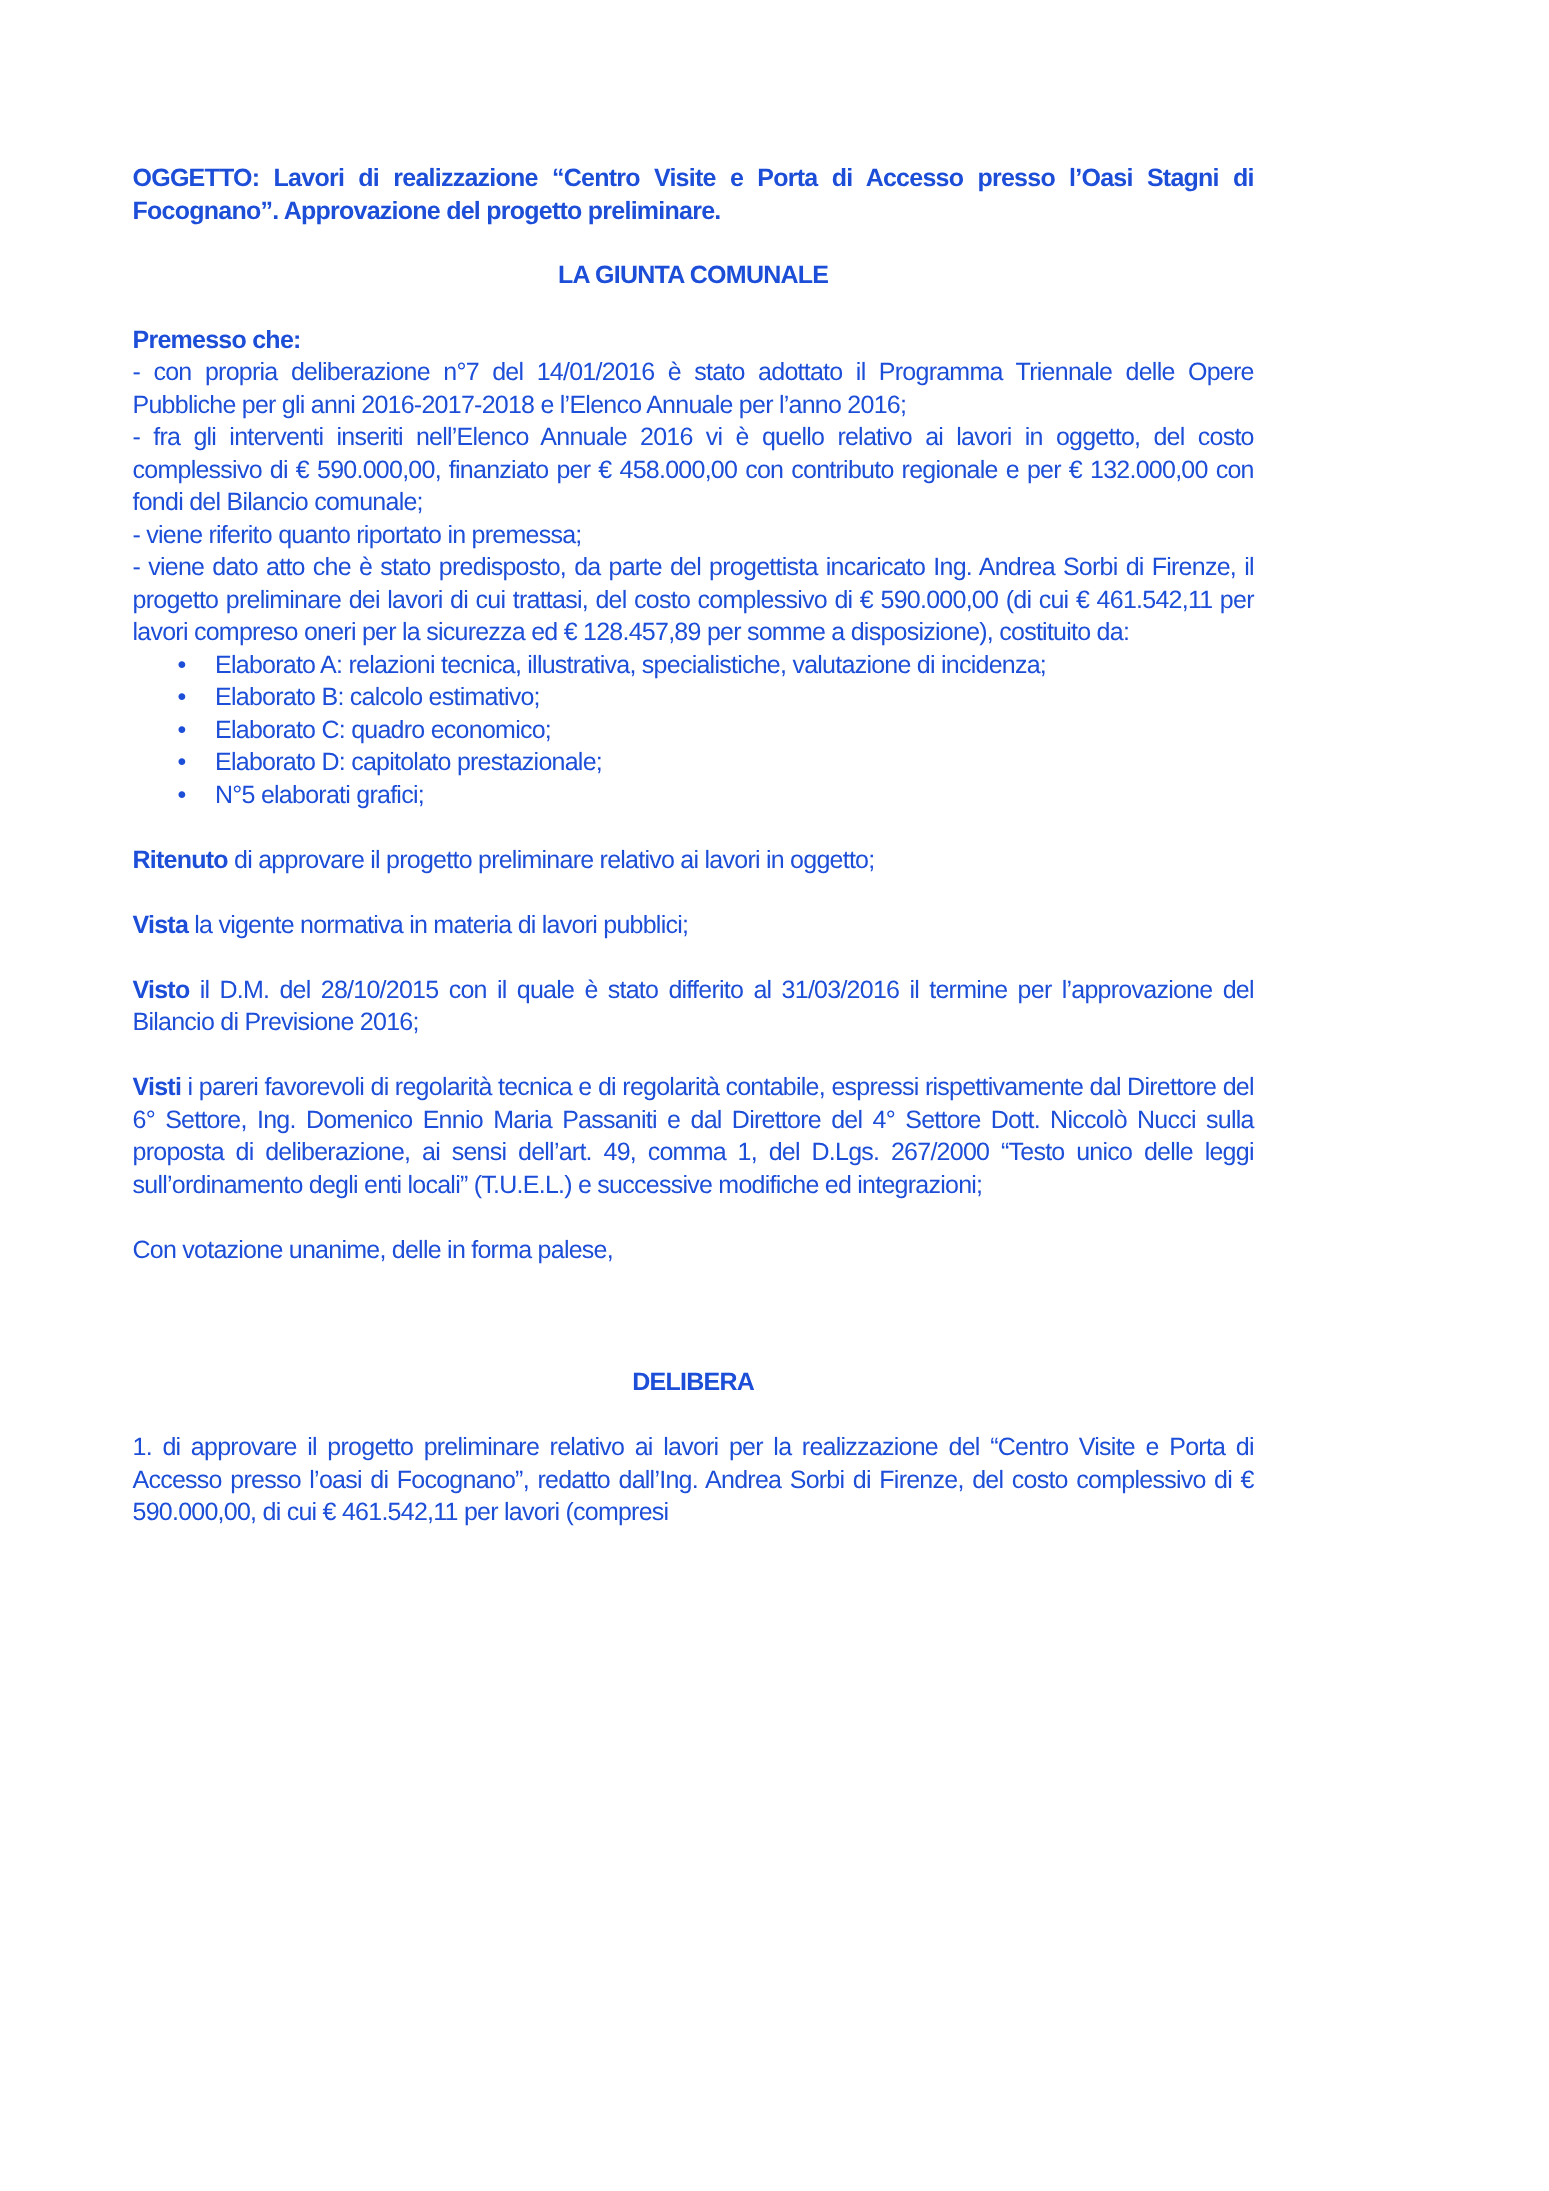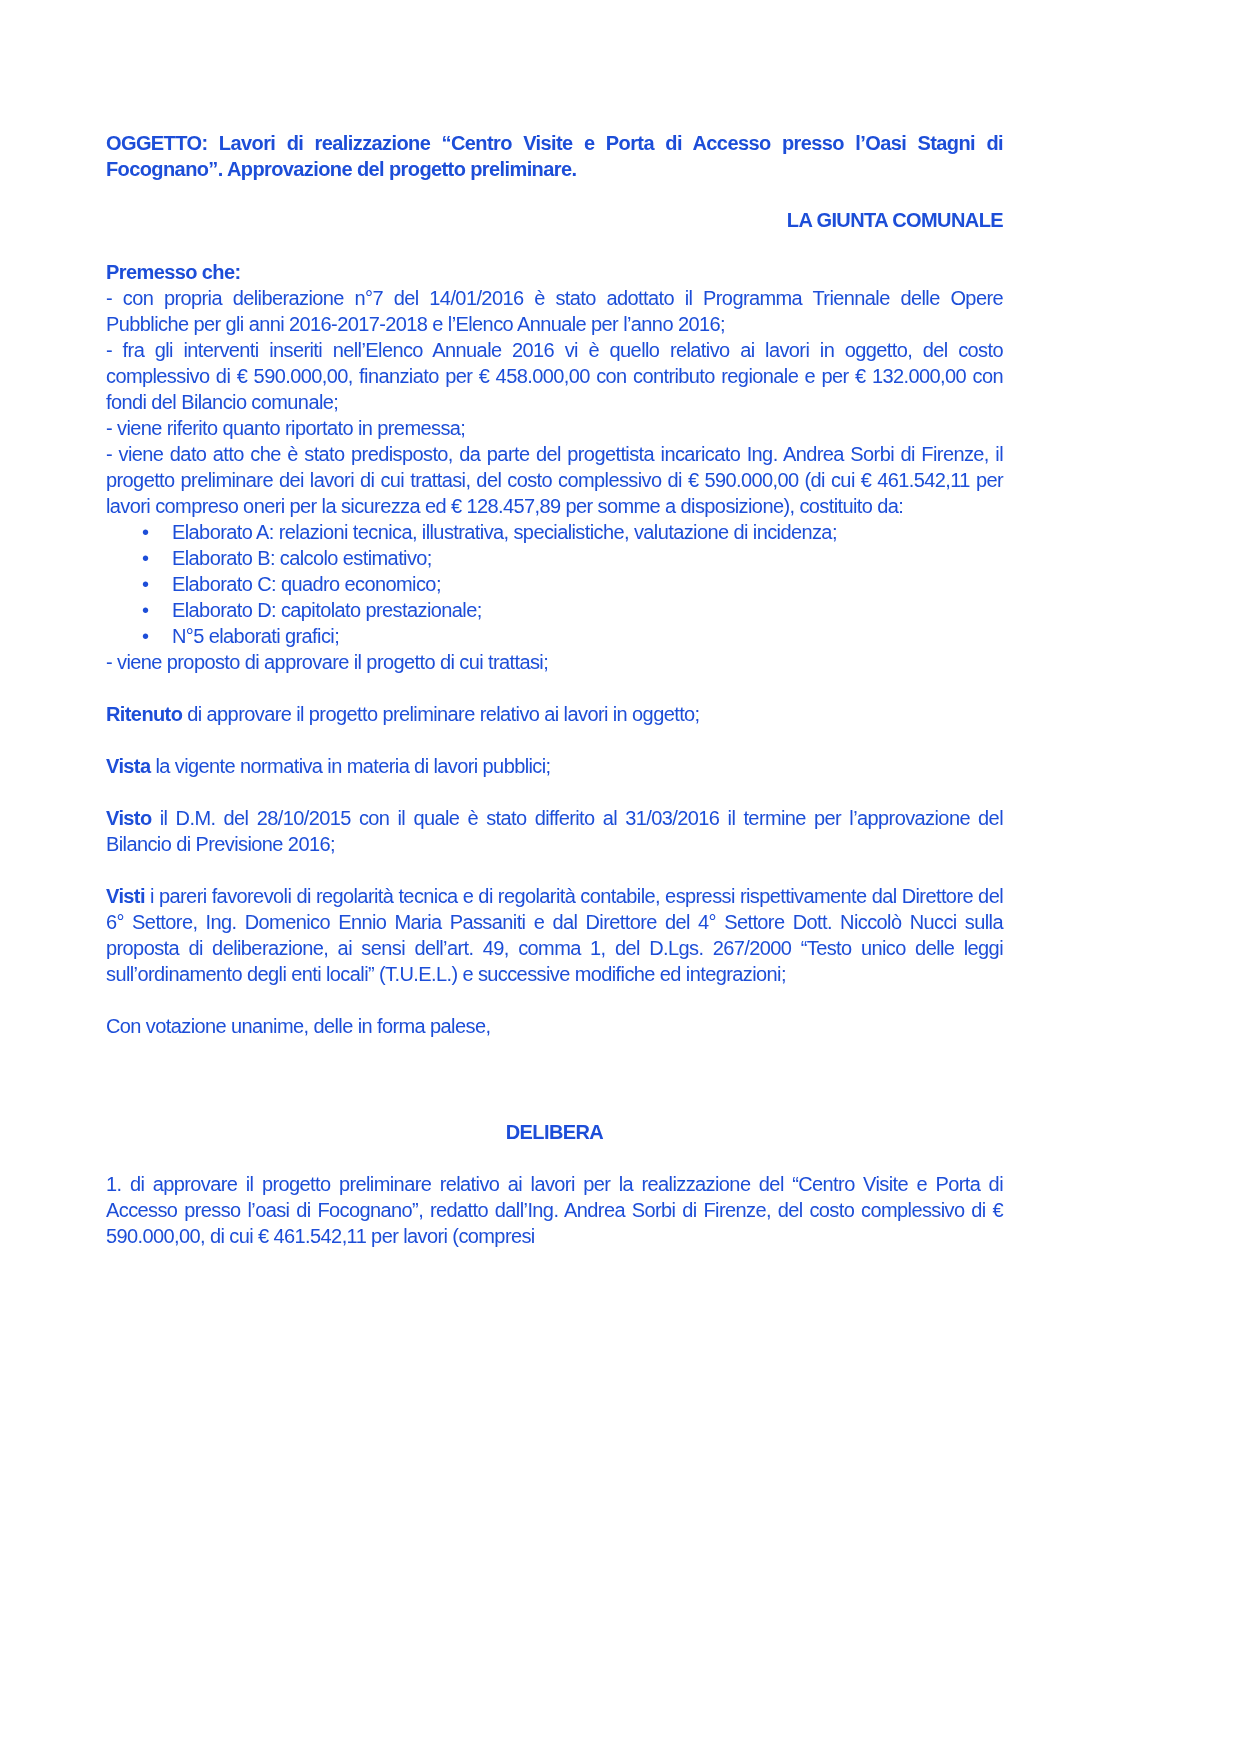--- a/index.html
+++ b/index.html
@@ -6,21 +6,21 @@
     body { width: 1239px; height: 1753px; position: relative; overflow: hidden; }
     .page {
       position: absolute; left: 106px; top: 130px; width: 897px;
       font-family: "Liberation Sans", sans-serif;
       font-size: 20px; line-height: 26px; color: #1d4ed8;
       letter-spacing: -0.6px;
     }
     .just { text-align: justify; }
     .subject { font-weight: bold; text-align: justify; text-align-last: left; margin: 0; }
     .center-heading { font-weight: bold; text-align: center; margin: 0; }
-    .h-giunta { margin-top: 25px; text-align: right; }
+    .h-giunta { margin-top: 25px; }
     .premesso-title { font-weight: bold; margin: 26px 0 0 0; }
     p { margin: 0; }
     .gap { margin-top: 26px; }
     .bold { font-weight: bold; text-align: right; }
     ul.elaborati { list-style: none; margin: 0; padding: 0 0 0 36px; }
     ul.elaborati li { position: relative; padding-left: 30px; }
     ul.elaborati li::before {
       content: "\2022"; position: absolute; left: 0; top: 0; font-size: 20px;
     }
     .delibera-heading { margin-top: 80px; }
@@ -42,21 +42,20 @@
   <p class="just">- viene riferito quanto riportato in premessa;</p>
   <p class="just">- viene dato atto che è stato predisposto, da parte del progettista incaricato Ing. Andrea Sorbi di Firenze, il progetto preliminare dei lavori di cui trattasi, del costo complessivo di € 590.000,00 (di cui € 461.542,11 per lavori compreso oneri per la sicurezza ed € 128.457,89 per somme a disposizione), costituito da:</p>
 
   <ul class="elaborati">
     <li>Elaborato A: relazioni tecnica, illustrativa, specialistiche, valutazione di incidenza;</li>
     <li>Elaborato B: calcolo estimativo;</li>
     <li>Elaborato C: quadro economico;</li>
     <li>Elaborato D: capitolato prestazionale;</li>
     <li>N°5 elaborati grafici;</li>
   </ul>
-  <p>- viene proposto di approvare il progetto di cui trattasi;</p>
 
   <p class="gap"><span class="bold">Ritenuto</span><span> di approvare il progetto preliminare relativo ai lavori in oggetto;</span></p>
 
   <p class="gap"><span class="bold">Vista</span><span> la vigente normativa in materia di lavori pubblici;</span></p>
 
 
   <p class="just gap"><span class="bold">Visto</span><span> il D.M. del 28/10/2015 con il quale è stato differito al 31/03/2016 il termine per l’approvazione del Bilancio di Previsione 2016;</span></p>
 
   <p class="just gap"><span class="bold">Visti</span><span> i pareri favorevoli di regolarità tecnica e di regolarità contabile, espressi rispettivamente dal Direttore del 6° Settore, Ing. Domenico Ennio Maria Passaniti e dal Direttore del 4° Settore Dott. Niccolò Nucci sulla proposta di deliberazione, ai sensi dell’art. 49, comma 1, del D.Lgs. 267/2000 “Testo unico delle leggi sull’ordinamento degli enti locali” (T.U.E.L.) e successive modifiche ed integrazioni;</span></p>
 

